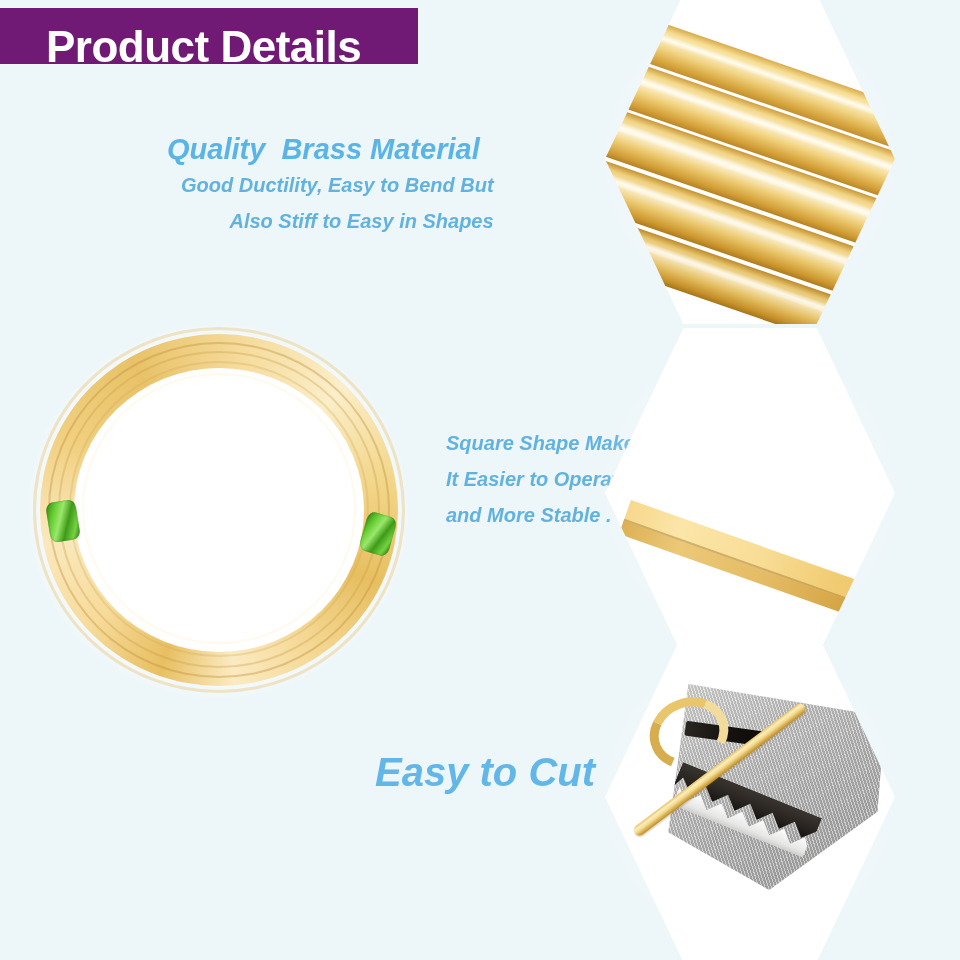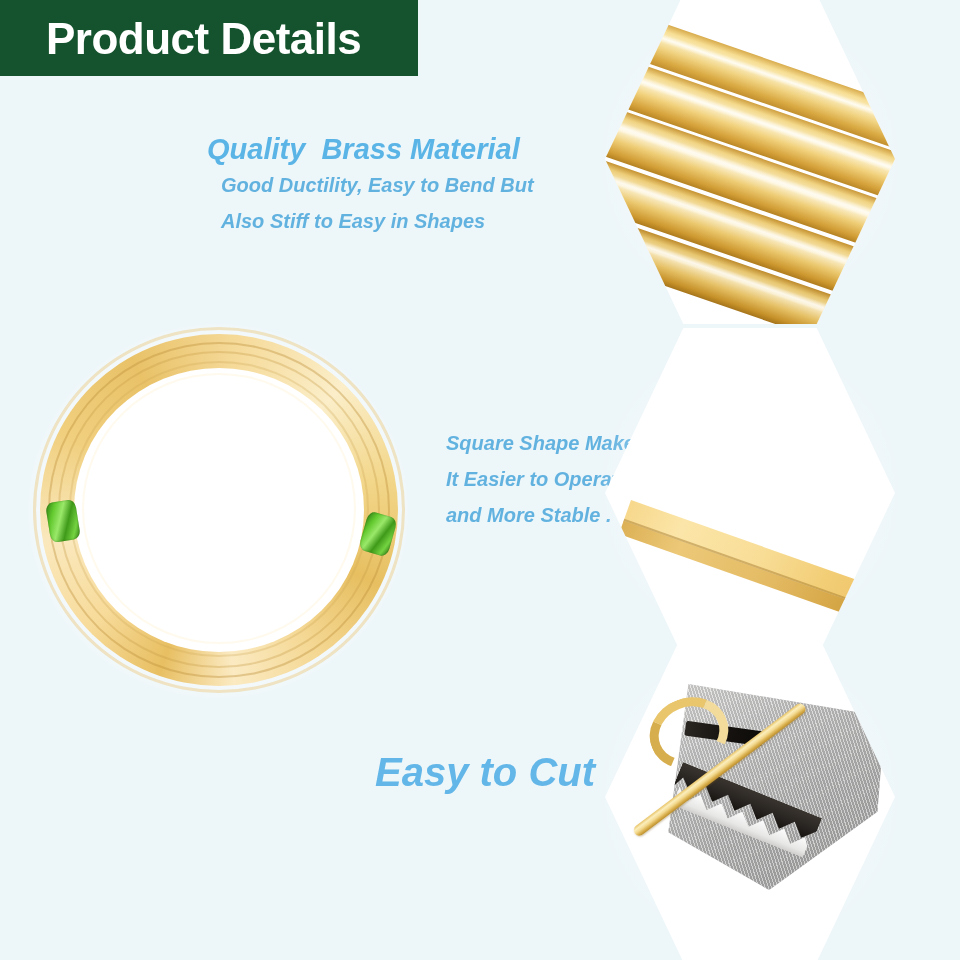--- a/index.html
+++ b/index.html
@@ -6,22 +6,22 @@
   body{
     width:960px;height:960px;overflow:hidden;
     background:#edf6f9;
     font-family:"Liberation Sans","DejaVu Sans",sans-serif;
     position:relative;
   }
   #stage{position:absolute;inset:0;width:960px;height:960px;}
 
   
   .banner{
-    position:absolute;left:0;top:0;width:418px;height:76px;
-    background:#14532d;
+    position:absolute;left:0;top:8px;width:418px;height:56px;
+    background:#701a75;
   }
   .banner-title{
     position:absolute;left:46px;top:14px;
     font-size:44px;font-weight:bold;color:#ffffff;
     letter-spacing:-0.5px;white-space:nowrap;
   }
 
   
   .txtblock{position:absolute;}
   .head-lg{
@@ -30,22 +30,22 @@
   }
   .body-md{
     font-size:20px;font-weight:bold;font-style:italic;
     color:#62b2e0;white-space:pre;line-height:1.70;
   }
   .head-cut{
     font-size:40px;font-weight:bold;font-style:italic;
     color:#62b6e8;white-space:nowrap;
   }
 
-  #block-quality{left:167px;top:133px;margin-left:40px;}
-  #block-quality .body-md{margin-left:14px;margin-top:2px;}
+  #block-quality{left:167px;top:133px;}
+  #block-quality .body-md{margin-left:14px;margin-top:2px;text-align:right;}
   #block-square{left:446px;top:425px;}
   #block-square .body-md{line-height:1.80;}
   #block-cut{left:375px;top:750px;}
 
   
   .coil-wrap{position:absolute;left:18px;top:316px;width:400px;height:390px;}
   .coil-glow{
     position:absolute;left:10px;top:8px;width:380px;height:374px;
     background:radial-gradient(ellipse 52% 52% at 50% 50%,
        #ffffff 0%,#ffffff 62%,rgba(255,255,255,.92) 76%,

